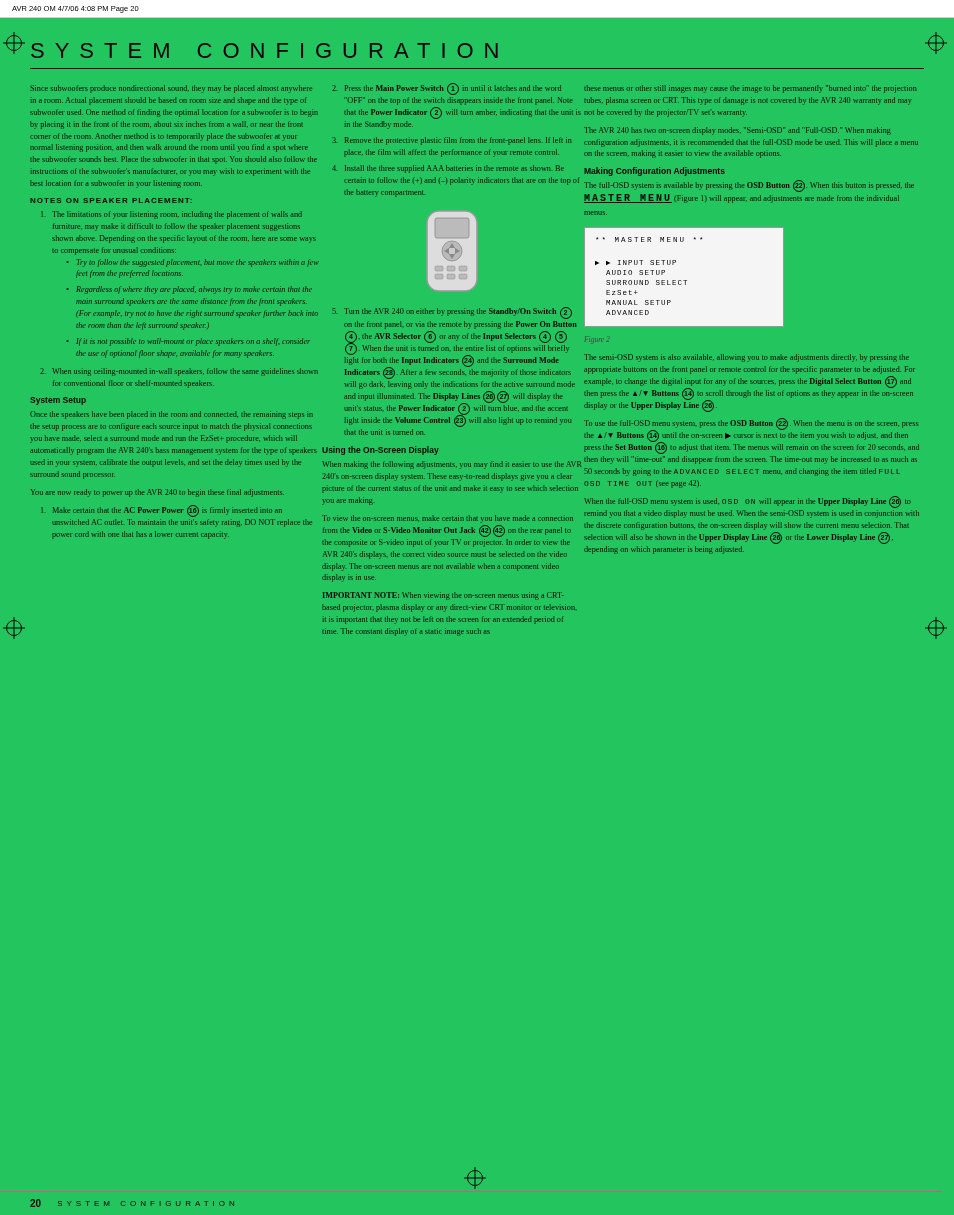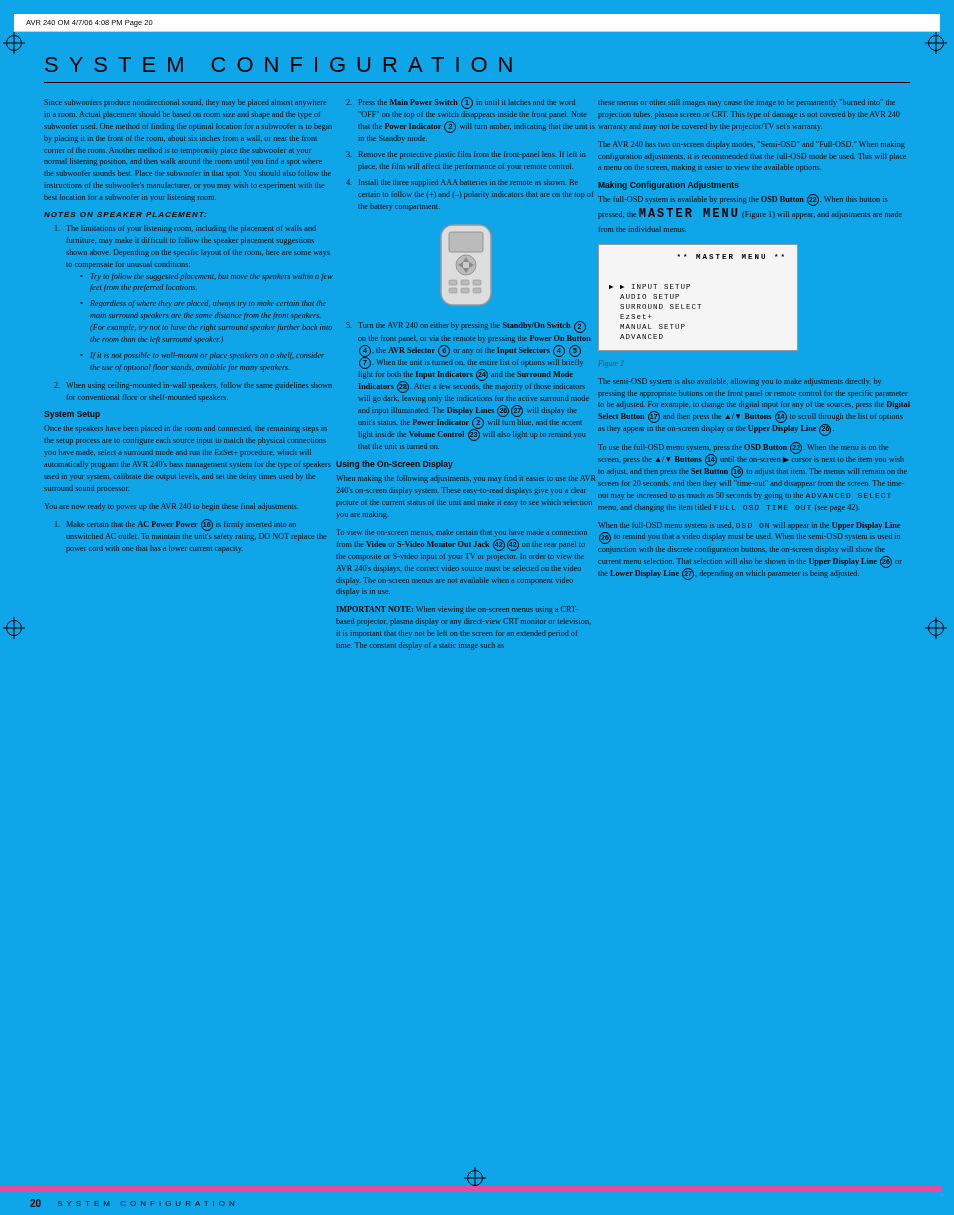--- a/index.html
+++ b/index.html
@@ -10,23 +10,23 @@
       font-size: 8.5px;
       color: #000;
       width: 954px;
       min-height: 1215px;
       position: relative;
     }
 
     .page-wrapper {
       width: 954px;
       min-height: 1215px;
-      background: #0ea5e9;
+      background: #22c55e;
       position: relative;
-      padding: 14px;
+      padding: 0;
     }
 
     
     .header-bar {
       background: #fff;
       border-bottom: 1px solid #ccc;
       padding: 4px 12px;
       font-size: 7.5px;
       font-family: Arial, sans-serif;
       display: flex;
@@ -112,21 +112,20 @@
 
     
     .section-heading {
       font-family: Arial, Helvetica, sans-serif;
       font-size: 8px;
       font-weight: bold;
       text-transform: uppercase;
       letter-spacing: 1px;
       margin-top: 0;
       margin-bottom: 4px;
-      font-style: italic;
     }
 
     .subsection-heading {
       font-family: Arial, Helvetica, sans-serif;
       font-size: 8.5px;
       font-weight: bold;
       margin-bottom: 4px;
     }
 
     
@@ -203,41 +202,42 @@
       border: 1px solid #999;
       background: #f5f5f5;
       padding: 8px 10px;
       font-family: 'Courier New', monospace;
       font-size: 7.5px;
       margin: 8px 0;
       width: 200px;
     }
 
     .master-menu-title {
-      text-align: right;
-      font-weight: bold;
-      margin-bottom: 20px;
+      text-align: left;
+      font-weight: normal;
+      margin-bottom: 13px;
       letter-spacing: 2px;
     }
 
     .master-menu-item {
       padding: 1px 0;
       letter-spacing: 1px;
     }
 
     .master-menu-item.selected::before {
       content: '▶ ';
     }
 
     
     .master-menu-text {
       font-family: 'Courier New', monospace;
-      font-size: 12px;
+      font-size: 10px;
       letter-spacing: 2px;
       font-weight: bold;
+      text-decoration: underline;
     }
 
     
     .mono-text {
       font-family: 'Courier New', monospace;
       font-size: 8px;
       letter-spacing: 1px;
     }
 
     
@@ -247,21 +247,21 @@
       color: #444;
       margin-top: 2px;
     }
 
     
     .page-footer {
       position: absolute;
       bottom: 0;
       left: 0;
       right: 12px;
-      border-top: 6px solid #ec4899;
+      border-top: 1px solid #ec4899;
       padding: 6px 30px;
       display: flex;
       align-items: center;
     }
 
     .footer-number {
       font-family: Arial, Helvetica, sans-serif;
       font-size: 10px;
       font-weight: bold;
     }
@@ -318,21 +318,21 @@
 
         <div class="section-heading">NOTES ON SPEAKER PLACEMENT:</div>
 
         <ol class="numbered-list">
           <li>
             <span class="num">1.</span>
             The limitations of your listening room, including the placement of walls and furniture, may make it difficult to follow the speaker placement suggestions shown above. Depending on the specific layout of the room, here are some ways to compensate for unusual conditions:
             <ul class="bullet-list">
               <li>Try to follow the suggested placement, but move the speakers within a few feet from the preferred locations.</li>
               <li>Regardless of where they are placed, always try to make certain that the main surround speakers are the same distance from the front speakers. (For example, try not to have the right surround speaker further back into the room than the left surround speaker.)</li>
-              <li>If it is not possible to wall-mount or place speakers on a shelf, consider the use of optional floor stands, available for many speakers.</li>
+              <li>If it is not possible to wall-mount or place speakers on a shelf, consider the use of optional floor shape, available for many speakers.</li>
             </ul>
           </li>
           <li>
             <span class="num">2.</span>
             When using ceiling-mounted in-wall speakers, follow the same guidelines shown for conventional floor or shelf-mounted speakers.
           </li>
         </ol>
 
         <div class="subsection-heading">System Setup</div>
 

